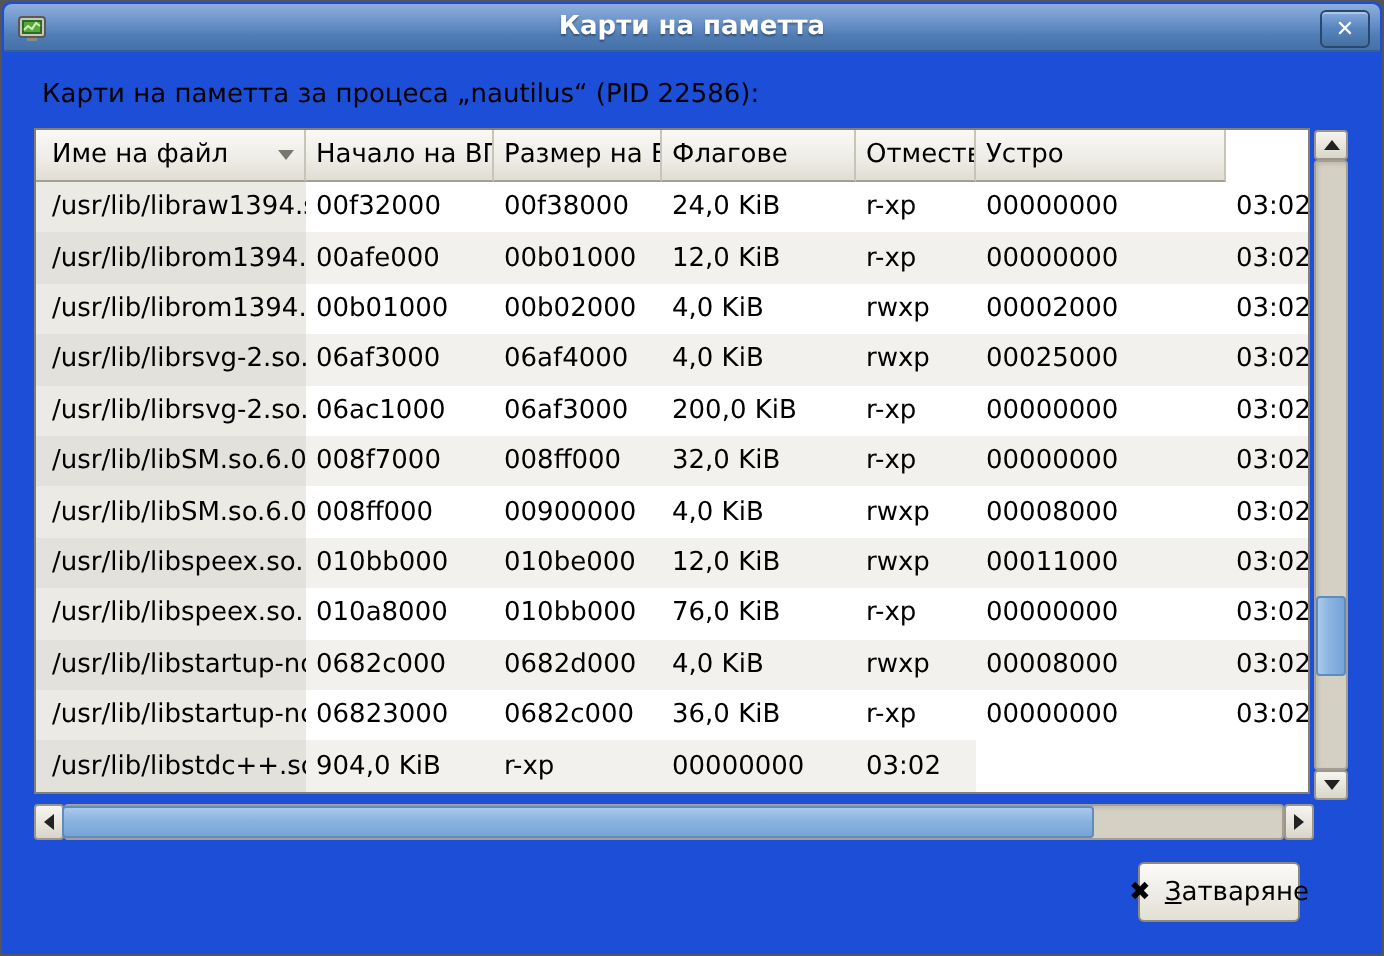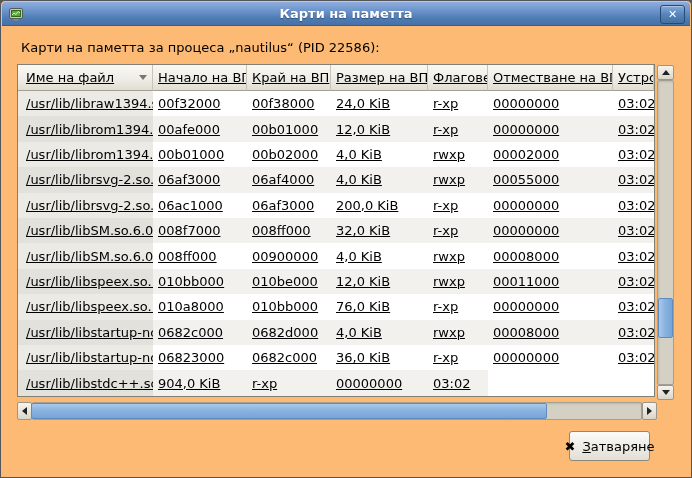--- a/index.html
+++ b/index.html
@@ -2,21 +2,21 @@
 <html><head>
 <meta charset="utf-8">
 <style>
   html,body { margin:0; padding:0; }
   body {
     width:692px; height:478px; position:relative; overflow:hidden;
     font-family:"DejaVu Sans","Liberation Sans",sans-serif; font-size:13px; color:#000;
     background:#555;
   }
   .window {
-    position:absolute; inset:0; background:#fdba74;
+    position:absolute; inset:0; background:#1d4ed8;
     border:1px solid #53555A; box-sizing:border-box; border-radius:5px 5px 0 0;
   }
   
   .titlebar {
     position:absolute; top:1px; left:1px; right:1px; height:23px;
     background:linear-gradient(#8FAEDC 0%, #6E96CC 35%, #4F7CB5 70%, #4671A8 100%);
     border-bottom:1px solid #3A5E8C; border-radius:4px 4px 0 0;
     display:flex; align-items:center;
   }
   .titlebar .app-icon { margin-left:6px; width:16px; height:16px; flex:0 0 auto; }
@@ -33,21 +33,21 @@
     color:#fff; font-weight:bold; font-size:11px; line-height:1;
     box-shadow:inset 0 1px 0 rgba(255,255,255,.35);
   }
   
   .proc-label { position:absolute; left:20px; top:39px; white-space:nowrap; }
   
   .table-wrap {
     position:absolute; left:16px; top:63px; width:638px; height:333px;
     border:1px solid #827F74; box-sizing:border-box; background:#fff; overflow:hidden;
   }
-  .grid-cols { display:grid; grid-template-columns:135px 94px 84px 97px 60px 125px 1fr;text-decoration:underline; }
+  .grid-cols { display:grid; grid-template-columns:135px 94px 84px 97px 60px 125px 1fr; }
   .thead { height:26px; }
   .th {
     background:linear-gradient(#F9F8F4 0%, #EFEDE7 55%, #E0DDD3 100%);
     border-right:1px solid #C8C4B8; border-bottom:1px solid #A39F93;
     box-sizing:border-box; padding:0 5px; display:flex; align-items:center;
     overflow:hidden; white-space:nowrap;
   }
   .th.first { padding-left:8px; }
   .sort-arrow {
     margin-left:auto; width:0; height:0;
@@ -130,23 +130,20 @@
   <div class="table-wrap">
     <div class="thead grid-cols">
       <div class="th first">
         <span>Име на файл</span>
         <span class="sort-arrow"></span>
       </div>
       <div class="th">
           <span>Начало на ВП</span>
         </div>
       <div class="th">
-          <span>Край на ВП</span>
-        </div>
-      <div class="th">
           <span>Размер на ВП</span>
         </div>
       <div class="th">
           <span>Флагове</span>
         </div>
       <div class="th">
           <span>Отместване на ВП</span>
         </div>
       <div class="th">
           <span>Устро</span>
@@ -180,21 +177,21 @@
         <div class="td">rwxp</div>
         <div class="td">00002000</div>
         <div class="td">03:02</div>
       </div>
         <div class="tr grid-cols stripe">
         <div class="td fname">/usr/lib/librsvg-2.so.2</div>
         <div class="td">06af3000</div>
         <div class="td">06af4000</div>
         <div class="td">4,0 KiB</div>
         <div class="td">rwxp</div>
-        <div class="td">00055000</div>
+        <div class="td">00025000</div>
         <div class="td">03:02</div>
       </div>
         <div class="tr grid-cols">
         <div class="td fname">/usr/lib/librsvg-2.so.2</div>
         <div class="td">06ac1000</div>
         <div class="td">06af3000</div>
         <div class="td">200,0 KiB</div>
         <div class="td">r-xp</div>
         <div class="td">00000000</div>
         <div class="td">03:02</div>

